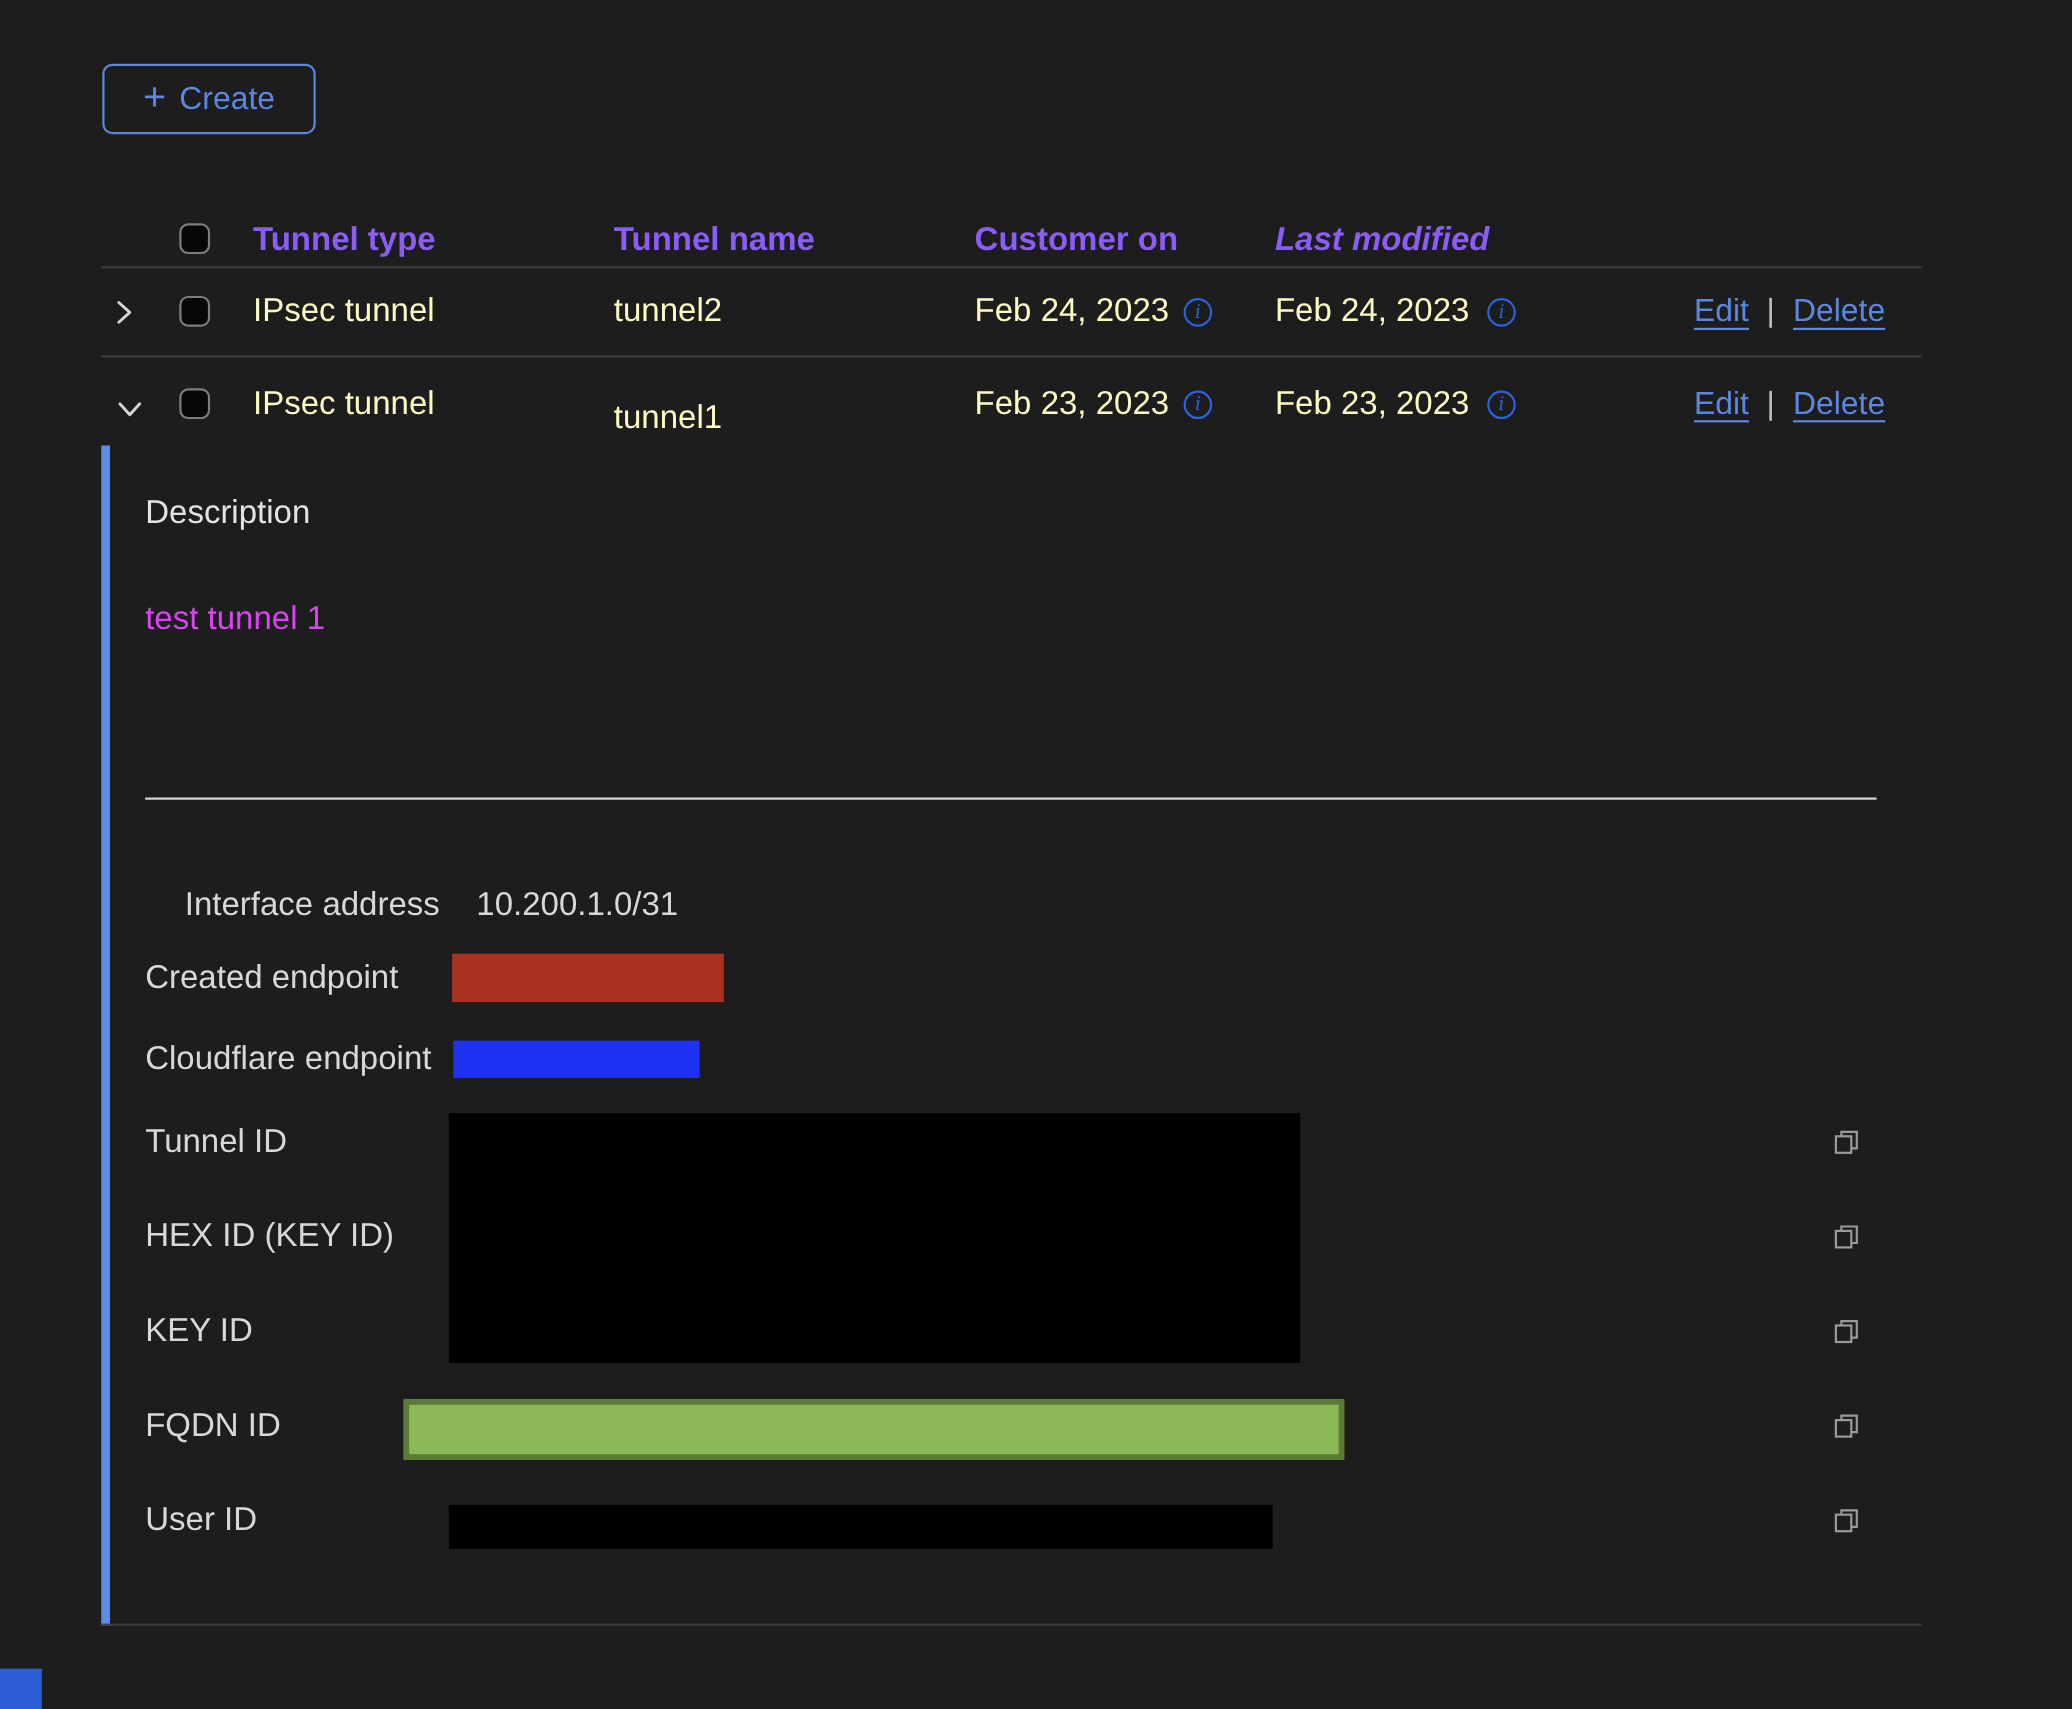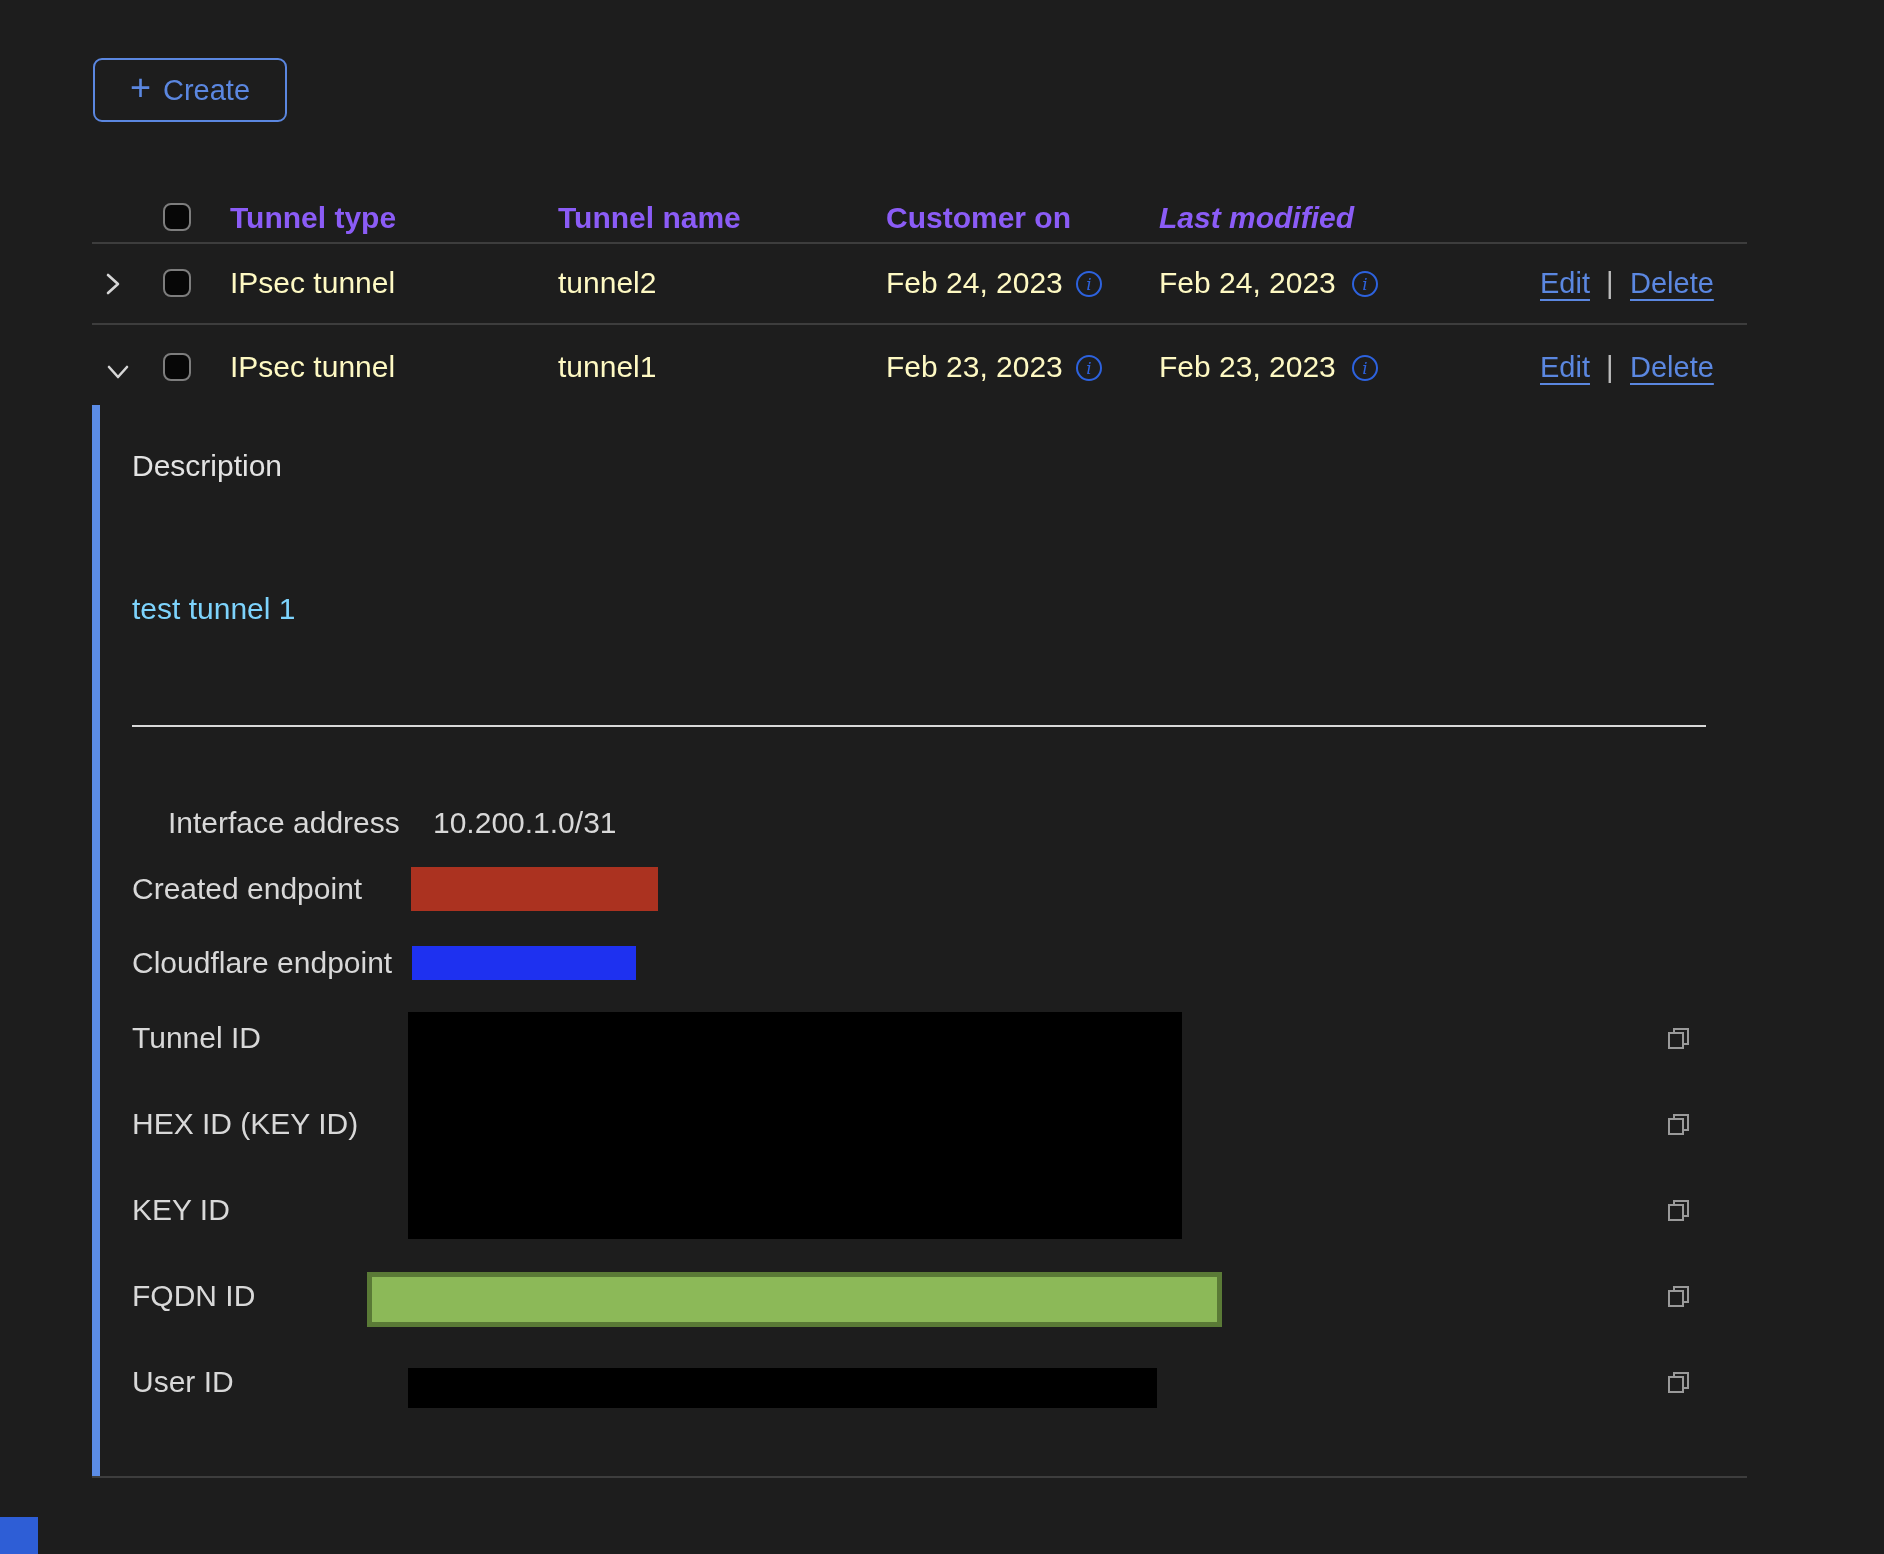--- a/index.html
+++ b/index.html
@@ -2,21 +2,21 @@
 <html><head>
 <meta charset="utf-8">
 <style>
   html,body{margin:0;padding:0;background:#1d1d1d;}
   .canvas{position:relative;width:1884px;height:1554px;background:#1d1d1d;overflow:hidden;
           font-family:"Liberation Sans",sans-serif;color:#d8d8d8;}
   .abs{position:absolute;}
   .txt{font-size:30px;line-height:38px;white-space:nowrap;}
   .hdr{font-weight:700;color:#8b5cf6;}
   .cell{color:#fef9c3;}
-  .dim{color:#7dd3fc;margin-top:46px;}
+  .dim{color:#d946ef;}
   .divider{height:2px;background:#3d3d3d;}
   .divider-light{height:2px;background:#d8d8d8;}
   .btn-outline{box-sizing:border-box;border:2px solid #5b87e0;border-radius:9px;color:#5b87e0;
                display:flex;align-items:center;justify-content:center;background:transparent;
                font-family:"Liberation Sans",sans-serif;cursor:pointer;}
   .checkbox{box-sizing:border-box;width:28px;height:28px;border:2px solid #7d7d7d;border-radius:8px;background:#070707;}
   .link{color:#5b87e0;text-decoration:underline;text-underline-offset:6px;text-decoration-thickness:2px;font-size:29px;line-height:38px;}
   .sep{color:#bdbdbd;font-size:29px;line-height:38px;}
   .info{box-sizing:border-box;width:26px;height:26px;border:2px solid #2d62de;border-radius:50%;
         color:#2d62de;display:flex;align-items:center;justify-content:center;
@@ -62,21 +62,21 @@
     <div class="abs link" style="left:1630px;top:264px;">Delete</div>
   </div>
   <div class="abs divider" style="left:92px;top:323px;width:1655px;"></div>
 
   <div>
     <svg class="abs" style="left:104px;top:358px;" width="28" height="28" viewBox="0 0 28 28">
       <polyline points="5,9 14,19 23,9" fill="none" stroke="#d6d6d6" stroke-width="2.6" stroke-linecap="round" stroke-linejoin="round"></polyline>
     </svg>
     <div class="abs checkbox" style="left:163px;top:353px;"></div>
     <div class="abs txt cell" style="left:230px;top:348px;">IPsec tunnel</div>
-    <div class="abs txt cell" style="left:558px;top:348px;">tunnel1</div>
+    <div class="abs txt cell" style="left:558px;top:361px;">tunnel1</div>
     <div class="abs txt cell" style="left:886px;top:348px;">Feb 23, 2023</div>
     <div class="abs info" style="left:1076px;top:355px;">
       <span>i</span>
     </div>
     <div class="abs txt cell" style="left:1159px;top:348px;">Feb 23, 2023</div>
     <div class="abs info" style="left:1352px;top:355px;">
       <span>i</span>
     </div>
     <div class="abs link" style="left:1540px;top:348px;">Edit</div>
     <div class="abs sep" style="left:1606px;top:348px;">|</div>

